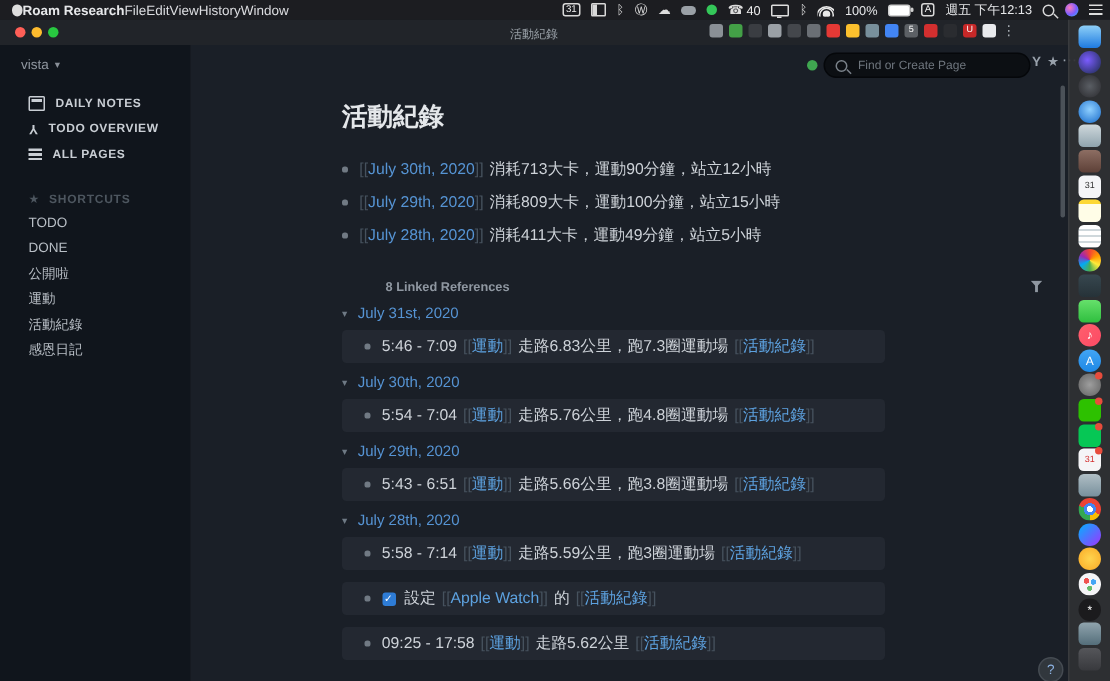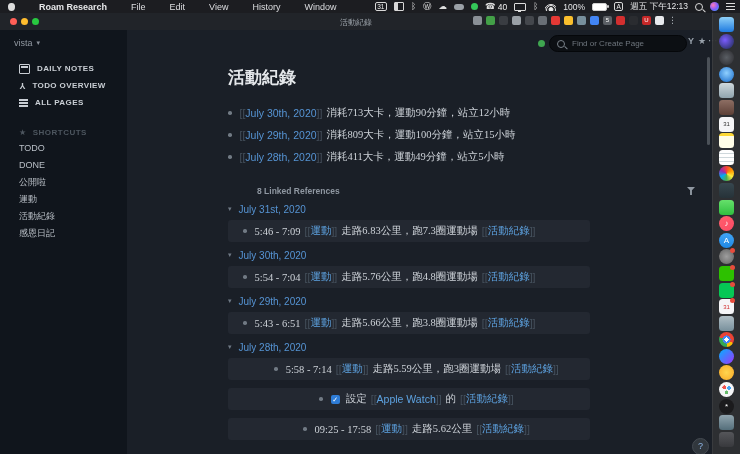--- a/index.html
+++ b/index.html
@@ -2,21 +2,21 @@
 <html><head>
 <meta charset="utf-8">
 <style>
   html,body{margin:0;padding:0;background:#000;}
   #screen{position:relative;width:740px;height:454px;overflow:hidden;
     font-family:"Liberation Sans","DejaVu Sans",sans-serif;
     -webkit-font-smoothing:antialiased;color:#ced3d9;background:#15191f;}
   
   .menubar{position:absolute;left:0;top:0;width:740px;height:13px;background:#1c1d21;
     display:flex;align-items:center;font-size:9px;color:#e6e7e9;z-index:30;}
-  .mb-left{display:flex;align-items:center;gap:24px;padding-left:8px;}
+  .mb-left{display:flex;align-items:center;gap:0;padding-left:8px;}
   .apple{width:7px;height:8px;background:#ddd;border-radius:45% 45% 50% 50%;}
   .mb-app{font-weight:700;}
   .mb-item{color:#dcdde0;}
   .mb-right{margin-left:auto;display:flex;align-items:center;gap:7px;padding-right:5px;font-size:8.5px;}
   .boxg{border:1px solid #d8d8d8;border-radius:2px;font-size:6.5px;line-height:7px;padding:0 1.5px;color:#eee;}
   .tiles{width:8px;height:7px;border:1px solid #d8d8d8;border-radius:1px;
     background:linear-gradient(90deg,#d8d8d8 0 40%,transparent 40%);}
   .glyph-ic{font-size:8.5px;color:#ddd;line-height:9px;}
   .pill-ic{width:10px;height:6px;border-radius:3px;background:#9aa0a6;}
   .dot-ic{width:7px;height:7px;border-radius:50%;background:#34c759;}
@@ -73,34 +73,34 @@
   .star-ic{font-size:9px;color:#99a2ac;line-height:9px;}
   .dots-ic{font-size:10px;color:#99a2ac;line-height:9px;}
   
   .page-title{position:absolute;left:101px;top:36px;font-size:17px;font-weight:700;color:#e4e7ea;}
   .bullets{position:absolute;left:101px;top:72px;width:470px;}
   .b-row{display:flex;align-items:center;height:22px;font-size:10.5px;white-space:nowrap;}
   .dot{width:3.5px;height:3.5px;border-radius:50%;background:#717a84;margin-right:8px;flex:0 0 auto;}
   .br{color:#46525e;}
   .lnk{color:#5694d4;}
   .tag{color:#5da2e0;}
-  .btxt{color:#ced3d9;font-family:Liberation Serif, serif;}
+  .btxt{color:#ced3d9;}
   .sp{width:4px;display:inline-block;}
   
   .refs{position:absolute;left:101px;top:156px;width:480px;}
   .refs-head{display:flex;align-items:center;width:467px;height:10px;margin-bottom:8px;}
   .refs-title{font-size:8.5px;font-weight:700;color:#8f97a1;padding-left:29px;}
   .refs-head .funnel{margin-left:auto;width:8px;height:8px;background:#8f97a1;}
   .grp-date{display:flex;align-items:center;gap:7px;height:10px;margin-bottom:6px;
     font-size:10px;}
   .tri{font-size:7px;color:#6f7a85;}
   .card{width:347px;height:22px;margin-bottom:8px;background:#232831;border-radius:3px;
     display:flex;align-items:center;padding-left:15px;font-size:10.5px;white-space:nowrap;overflow:hidden;}
   .grp{margin-bottom:0;}
-  .grp:last-child .card{margin-bottom:8px;justify-content:center;}
+  .grp:last-child .card{margin-bottom:8px;}
   .cb{width:9px;height:9px;border-radius:2px;background:#2e7cd6;color:#fff;font-size:7px;
     line-height:9px;text-align:center;margin-right:6px;flex:0 0 auto;}
   
   .scrollbar{position:absolute;left:707px;top:57px;width:3px;height:88px;border-radius:2px;background:#4b5158;z-index:9;}
   .help-btn{position:absolute;left:692px;top:438px;width:15px;height:15px;border-radius:50%;
     background:#31373d;border:1px solid #454b52;color:#8fb6e8;font-size:9px;line-height:15px;
     text-align:center;z-index:25;}
   
   .dock{position:absolute;left:712px;top:13px;width:28px;height:441px;
     background:rgba(48,49,52,.92);border-left:1px solid rgba(255,255,255,.06);

